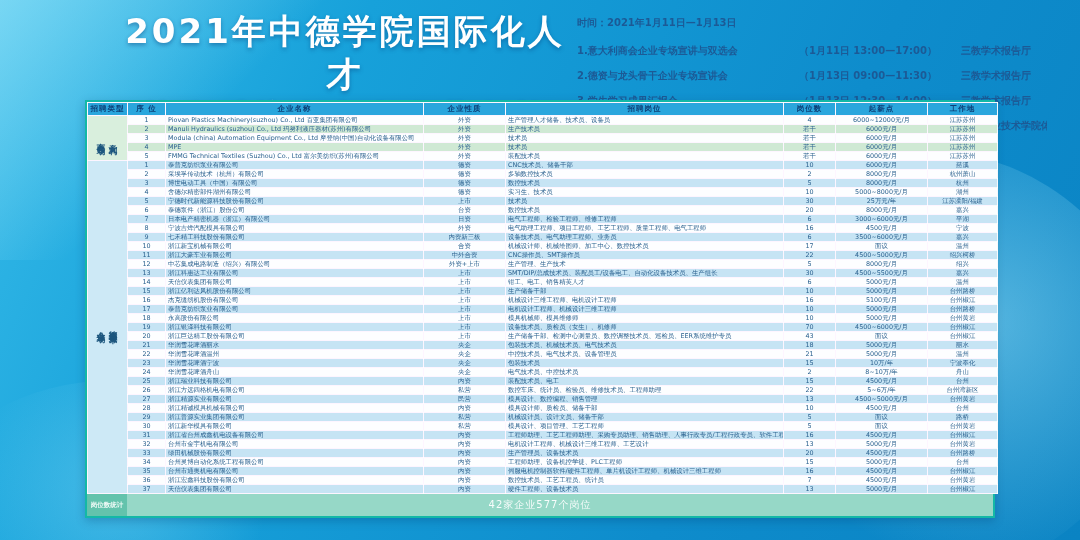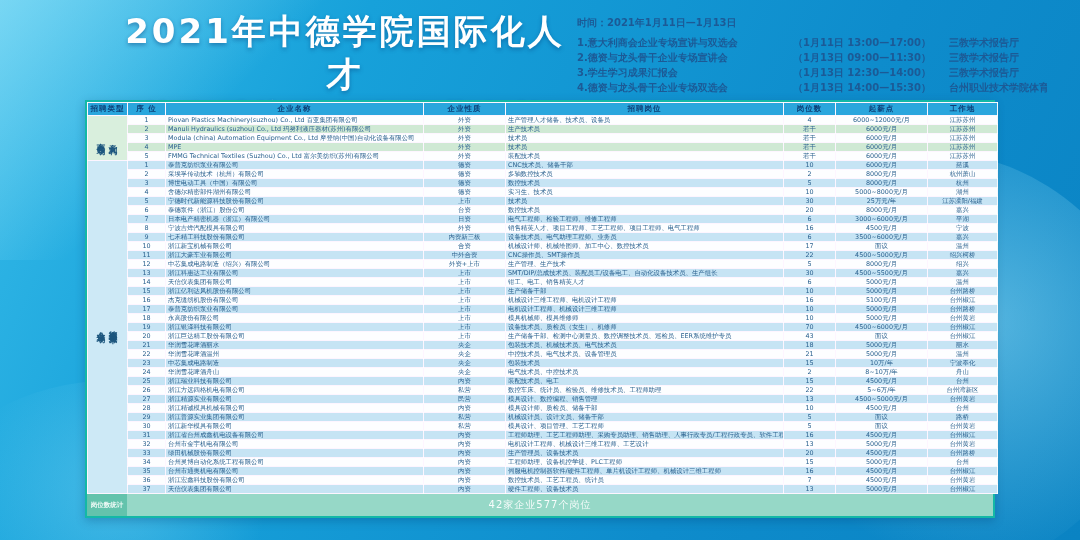--- a/index.html
+++ b/index.html
@@ -19,22 +19,22 @@
   .glow-bl { position:absolute; left:-60px; bottom:-60px; width:360px; height:220px; border-radius:50%;
     background:radial-gradient(circle,rgba(150,228,250,.35),rgba(150,228,250,0) 70%);
     pointer-events:none; }
 
   .title-block { position:absolute; left:110px; top:10px; width:470px; text-align:center;
     color:#ffffff; font-weight:bold; font-size:34px; line-height:43px; letter-spacing:3px;
     text-shadow:0 2px 4px rgba(8,60,120,.45); }
 
   .schedule { position:absolute; left:577px; top:15px; width:470px;
     color:#1c5a96; font-size:10px; font-weight:bold; line-height:15px; }
-  .schedule .date-line { margin-bottom:5px; }
-  .schedule .sch-grid { display:grid; grid-template-columns:212px 152px 1fr; column-gap:4px; }
+  .schedule .date-line { margin-bottom:13px; }
+  .schedule .sch-grid { display:grid; grid-template-columns:212px 152px 1fr; column-gap:4px;gap:10px; }
   .schedule .sch-grid span { white-space:nowrap; overflow:hidden; }
 
   .board { position:absolute; left:85px; top:100px; width:910px;
     border:2px solid #14b8a6; background:#d946ef;
     box-shadow:0 3px 9px rgba(0,60,110,.3); }
   table { width:100%; border-collapse:collapse; table-layout:fixed; }
   th,td { border:1px solid rgba(255,255,255,.95); overflow:hidden; white-space:nowrap; }
   thead th { background:#2aa6dd; color:#0d3f76; font-size:7.5px; font-weight:bold;
     height:13px; line-height:12px; text-align:center; letter-spacing:1px; }
   tbody td { height:8.4px; line-height:8px; font-size:6.4px; color:#2b618f; padding:0 2px; background:#fdfeff; }
@@ -218,21 +218,21 @@
           <td class="c">日资</td>
           <td class="l">电气工程师、检验工程师、维修工程师</td>
           <td class="c">6</td>
           <td class="c">3000~6000元/月</td>
           <td class="c">平湖</td>
         </tr>
         <tr>
           <td class="c">8</td>
           <td class="l">宁波吉烨汽配模具有限公司</td>
           <td class="c">外资</td>
-          <td class="l">销售精英人才、项目工程师、工艺工程师、项目工程师、电气工程师</td>
+          <td class="l">电气助理工程师、项目工程师、工艺工程师、质量工程师、电气工程师</td>
           <td class="c">16</td>
           <td class="c">4500元/月</td>
           <td class="c">宁波</td>
         </tr>
         <tr class="tint-blue">
           <td class="c">9</td>
           <td class="l">七禾精工科技股份有限公司</td>
           <td class="c">内资新三板</td>
           <td class="l">设备技术员、电气助理工程师、业务员</td>
           <td class="c">6</td>
@@ -351,21 +351,21 @@
           <td class="c">22</td>
           <td class="l">华润雪花啤酒温州</td>
           <td class="c">央企</td>
           <td class="l">中控技术员、电气技术员、设备管理员</td>
           <td class="c">21</td>
           <td class="c">5000元/月</td>
           <td class="c">温州</td>
         </tr>
         <tr class="tint-blue">
           <td class="c">23</td>
-          <td class="l">中芯集成电路制造</td>
+          <td class="l">华润雪花啤酒宁波</td>
           <td class="c">央企</td>
           <td class="l">包装技术员</td>
           <td class="c">15</td>
           <td class="c">10万/年</td>
           <td class="c">宁波奉化</td>
         </tr>
         <tr>
           <td class="c">24</td>
           <td class="l">华润雪花啤酒舟山</td>
           <td class="c">央企</td>

